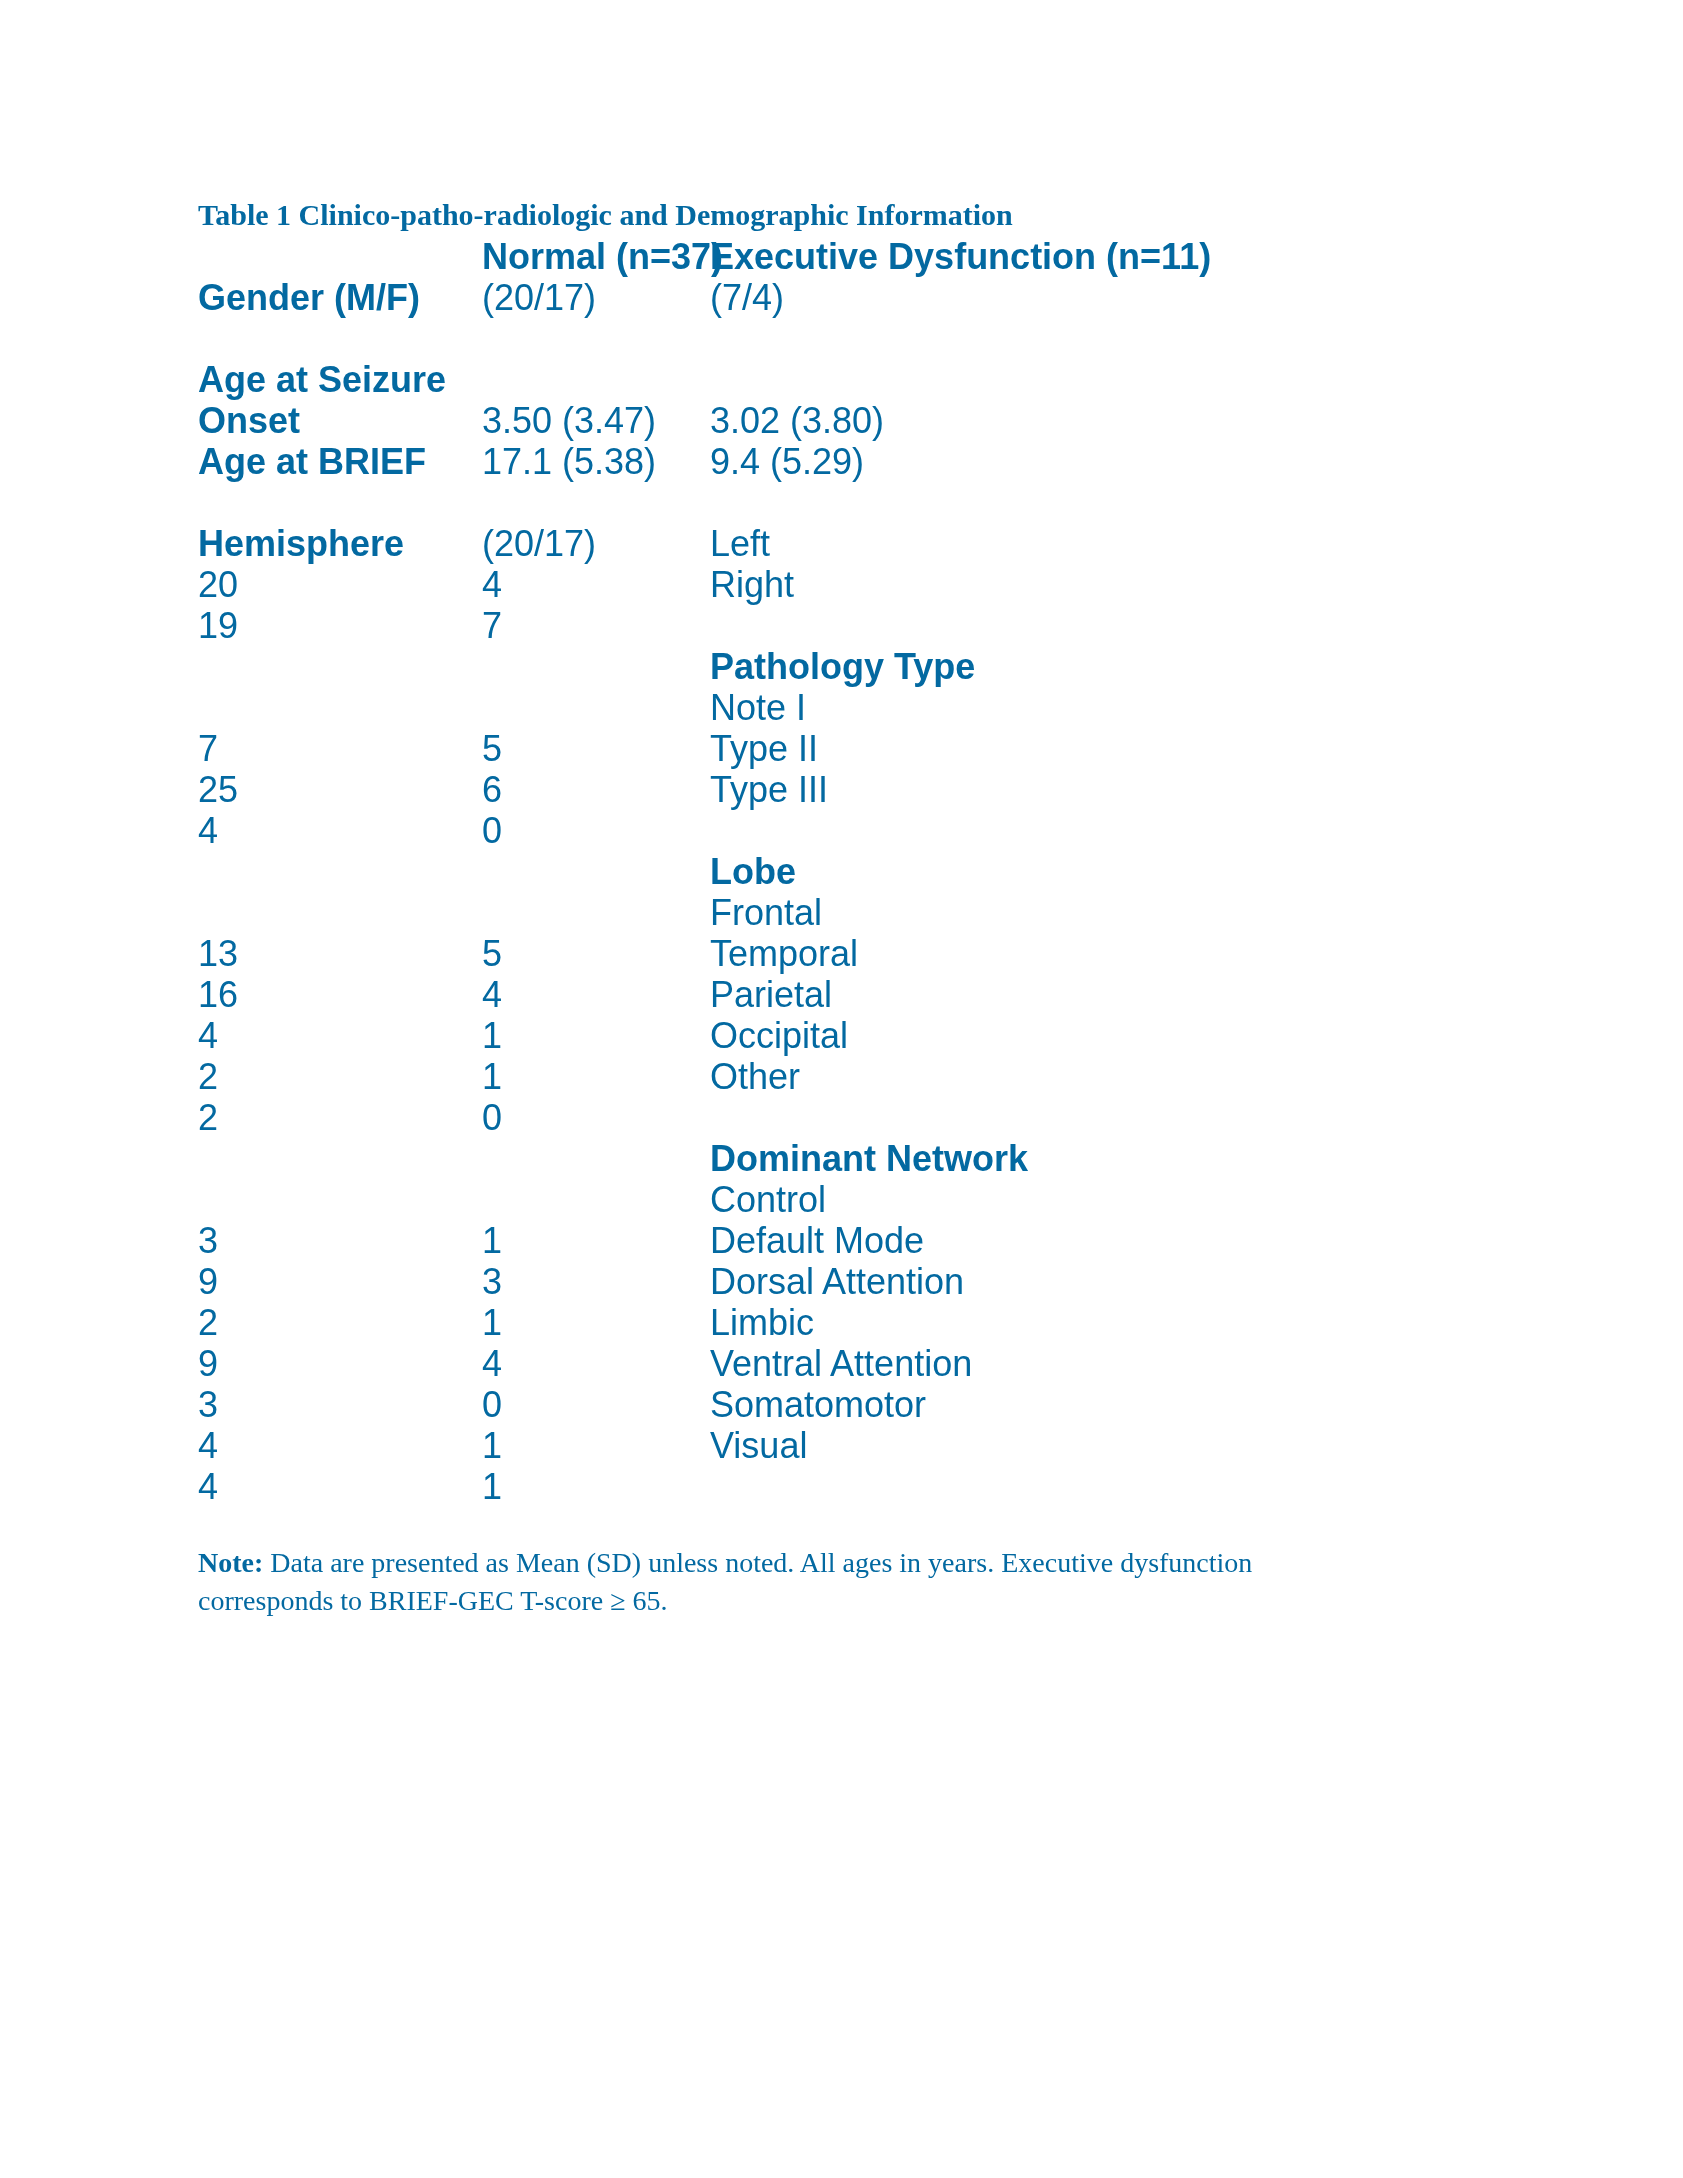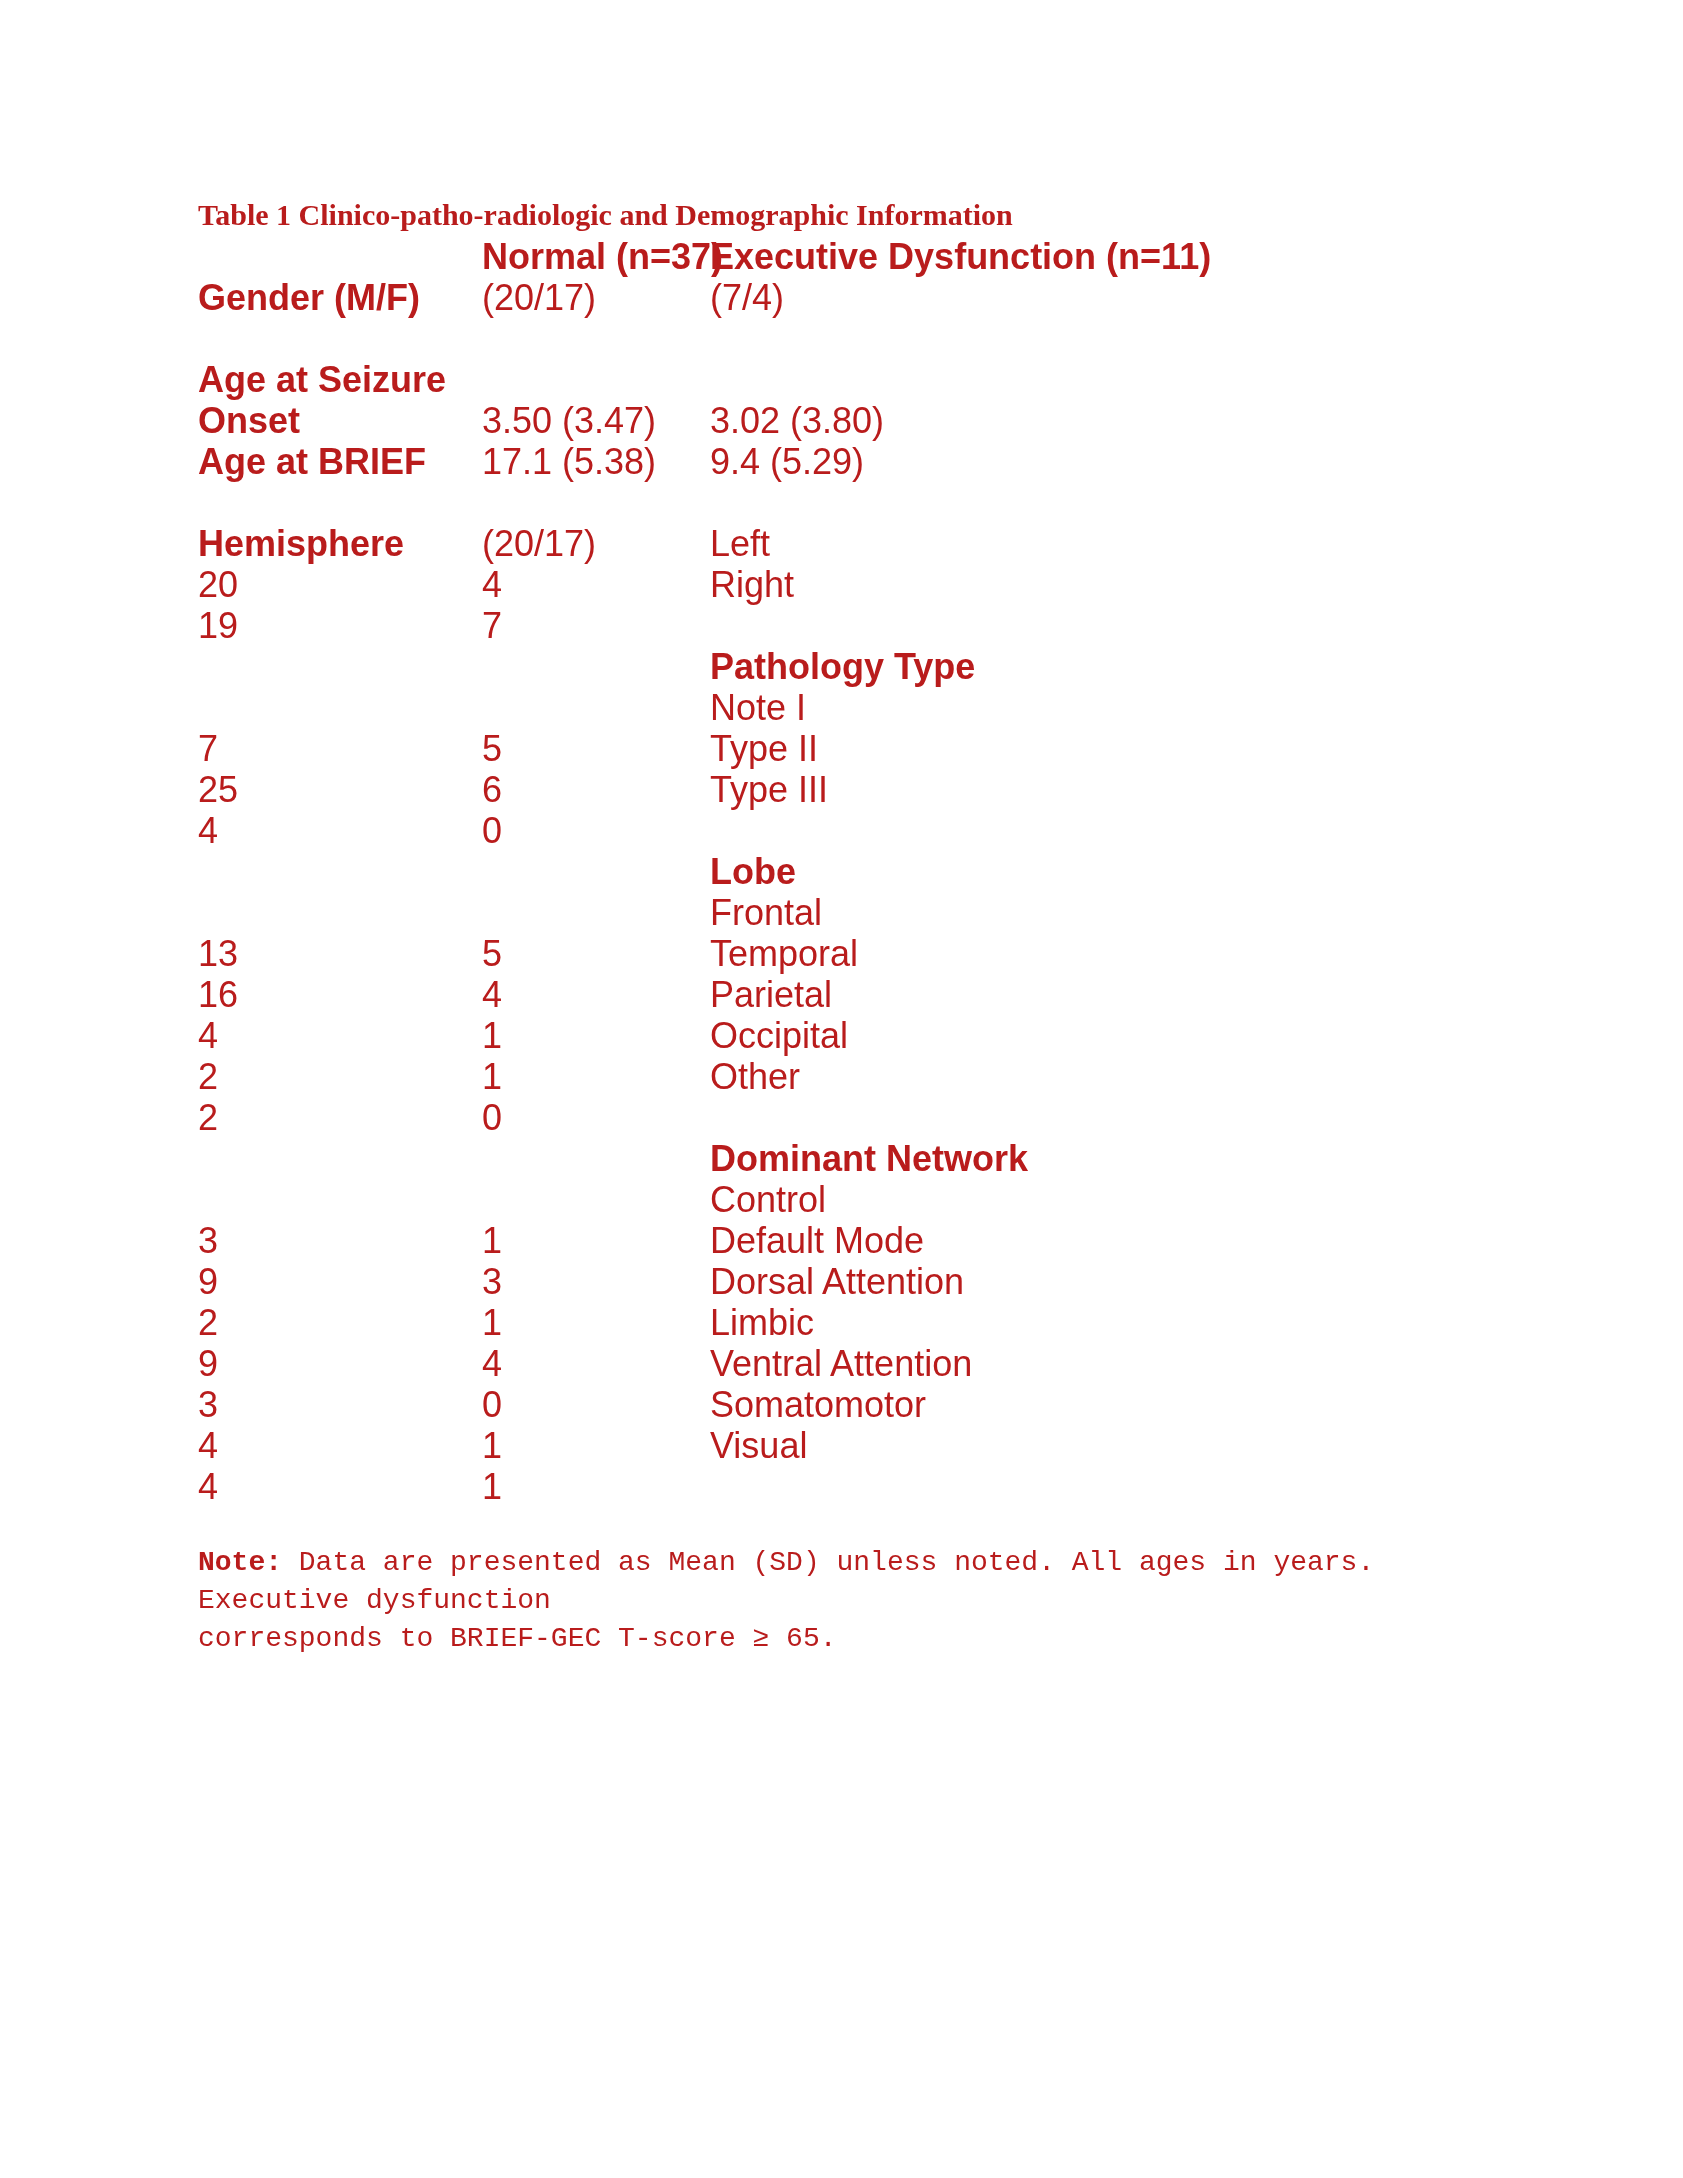--- a/index.html
+++ b/index.html
@@ -1,21 +1,21 @@
 <!DOCTYPE html>
 <html><head>
 <meta charset="utf-8">
 <style>
   html,body{margin:0;padding:0;background:#ffffff;}
   .page{
     position:relative;
     width:1683px;
     height:2178px;
     background:#ffffff;
-    color:#b91c1c;
+    color:#0369a1;
     font-family:"Liberation Sans", sans-serif;
     overflow:hidden;
   }
   .title{
     position:absolute;
     left:198px;
     top:194px;
     font-family:"Liberation Serif", serif;
     font-weight:bold;
     font-size:30px;
@@ -33,21 +33,21 @@
     font-size:36px;
     line-height:41px;
   }
   .cell{white-space:nowrap;overflow:visible;}
   .b{font-weight:bold;}
   .note{
     position:absolute;
     left:198px;
     top:1544px;
     width:1297px;
-    font-family:Liberation Mono, monospace;
+    font-family:Liberation Serif, serif;
     font-size:28px;
     line-height:38px;
   }
   .note .nb{font-weight:bold;}
 </style>
 </head>
 <body>
 
 <div class="page">
 

